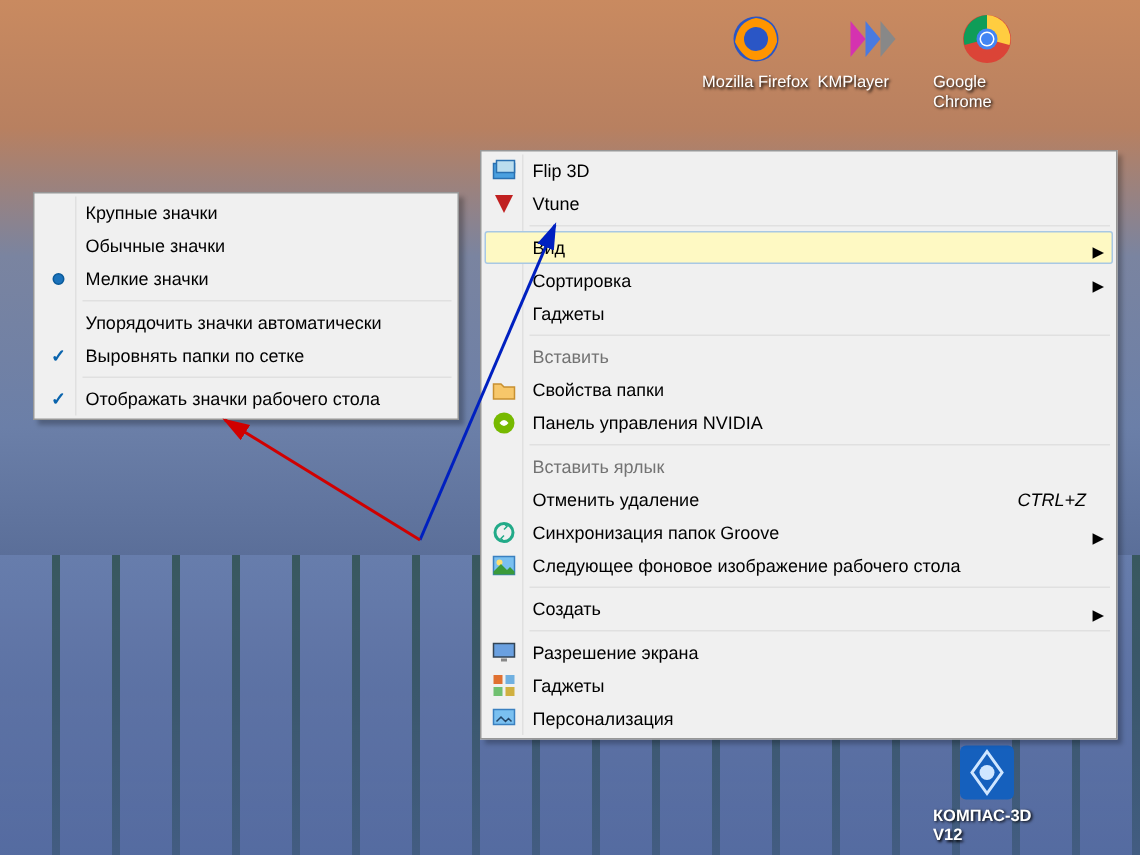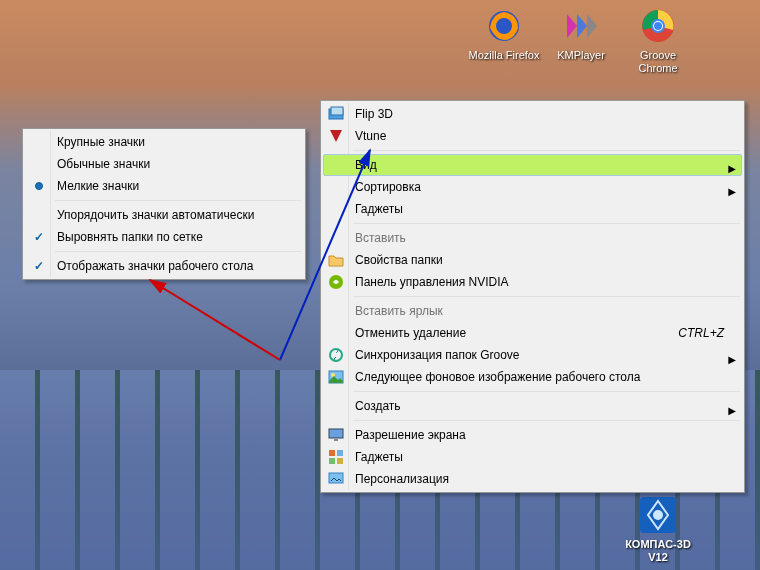--- a/index.html
+++ b/index.html
@@ -11,21 +11,21 @@
   }
   
   .bg-bottom {
     position: absolute; left: 0; right: 0; bottom: 0; height: 200px;
     background:
       linear-gradient(0deg, rgba(70,90,150,0.6), rgba(70,90,150,0.0)),
       repeating-linear-gradient(90deg, #6a80b0 0 35px, #355 35px 40px);
     opacity: 0.85;
   }
   .desktop-icon {
-    position: absolute; width: 72px; text-align: center; color: #fff;
+    position: absolute; width: 72px; text-align: left; color: #fff;
     text-shadow: 1px 1px 2px #000; cursor: pointer;
   }
   .desktop-icon .img { width: 40px; height: 40px; margin: 0 auto 3px; display:flex;align-items:center;justify-content:center; }
   .desktop-icon .label { font-size: 11px; line-height: 13px; }
 
   .ctxmenu {
     position: absolute; background: #f0f0f0; border: 1px solid #979797;
     box-shadow: 3px 3px 3px rgba(0,0,0,0.25);
     padding: 2px;
   }
@@ -33,21 +33,21 @@
     position:absolute; top:2px; left:2px; bottom:2px; width:26px;
     background:#f0f0f0; border-right:1px solid #e0e0e0;
   }
   .row {
     position: relative; height: 22px; line-height: 22px; padding-left: 32px; padding-right: 18px;
     color: #000; white-space: nowrap; cursor: default;
   }
   .row.disabled { color: #737373; }
   .row .arrow { position: absolute; right: 6px; top: 5px; font-size: 10px; color:#000; }
   .row .hot { position:absolute; right:18px;font-style:italic; }
-  .row.hovered { background:#bef264; border:1px solid #a8c8e4; height:22px; line-height:20px; padding-left:31px; padding-right:17px; border-radius:2px;}
+  .row.hovered { background:#fef9c3; border:1px solid #a8c8e4; height:22px; line-height:20px; padding-left:31px; padding-right:17px; border-radius:2px;}
   .row.hovered .arrow { right:5px; top:4px;}
   .sep { height:1px; background:#e0e0e0; margin:3px 2px 3px 30px; }
   .tick { position:absolute; left:6px; top:3px; width:16px; height:16px; display:flex;align-items:center;justify-content:center;}
   .tick.check { color:#0a64ad; font-weight:bold;}
   .tick.radio { width:8px;height:8px;border-radius:50%;background:#1a72bb;border:1px solid #0a5a9a;left:10px;top:7px;}
   .ico { position:absolute; left:5px; top:3px; width:16px; height:16px; }
   svg { display:block; }
 </style>
 </head>
 <body>
@@ -79,21 +79,21 @@
     <div class="img">
       <svg width="36" height="36">
           <circle cx="18" cy="18" r="16" fill="#db4437"></circle>
           <path d="M18 2 A16 16 0 0 1 33 22 L18 18 Z" fill="#ffcd40"></path>
           <path d="M3 22 A16 16 0 0 1 18 2 L18 18 Z" fill="#0f9d58"></path>
           <circle cx="18" cy="18" r="7" fill="#4285f4"></circle>
           <circle cx="18" cy="18" r="5" fill="#fff"></circle>
           <circle cx="18" cy="18" r="4" fill="#4285f4"></circle>
         </svg>
     </div>
-    <div class="label">Groove Chrome</div>
+    <div class="label">Google Chrome</div>
   </div>
   <div class="desktop-icon" style="left:622px;top:495px;font-weight:bold;">
     <div class="img">
       <svg width="40" height="40">
           <rect x="2" y="2" width="36" height="36" rx="4" fill="#1560bd"></rect>
           <path d="M20 6 L30 20 L20 34 L10 20 Z" fill="none" stroke="#cfe6ff" stroke-width="2"></path>
           <circle cx="20" cy="20" r="5" fill="#cfe6ff"></circle>
         </svg>
     </div>
     <div class="label">КОМПАС-3D V12</div>

